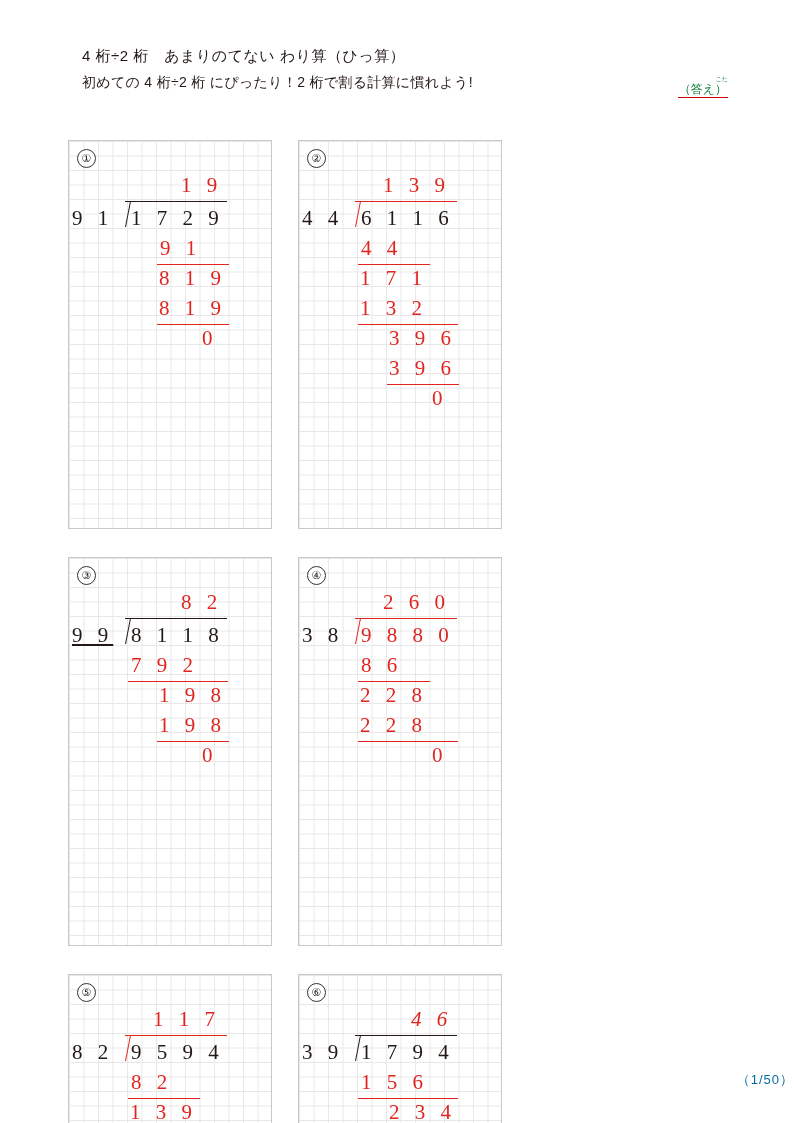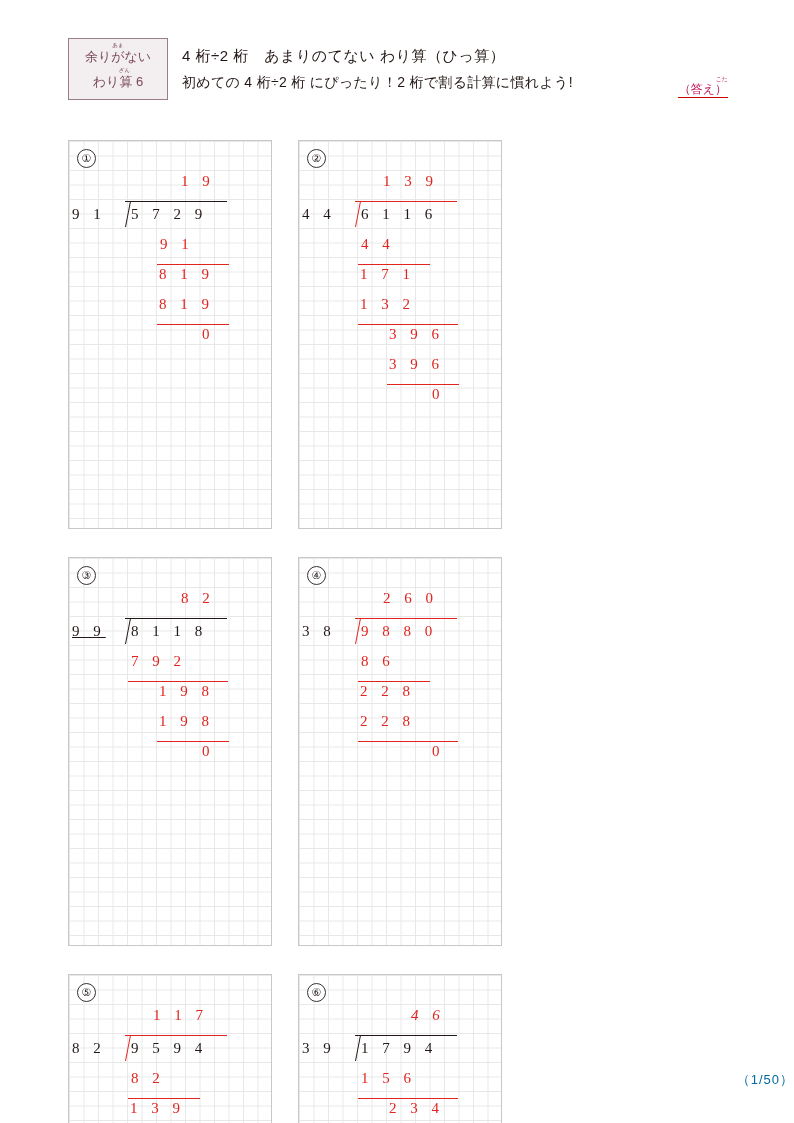--- a/index.html
+++ b/index.html
@@ -40,21 +40,21 @@
     flex-direction:column;
     justify-content:center;
     gap:8px;
     position:relative;
   }
   .title-line1 { font-size:15px; letter-spacing:0.5px; position:relative; }
   .title-line2 { font-size:14px; letter-spacing:0.3px; position:relative; }
   .answer-link {
     position:absolute;
     right:0; bottom:2px;
-    color:#be185d;
+    color:#15803d;
     font-size:12px;
     text-align:right;
     line-height:1.1;
     margin-top:47px;
   }
   .answer-link .rt2 { font-size:6px; display:block; }
   .answer-link .paren { border-bottom:1px solid #cc0000; padding:0 1px 1px 1px; display:inline-block; }
 
   
   .grid {
@@ -86,21 +86,21 @@
     display:flex; align-items:center; justify-content:center;
     color:#231815;
     background:#fff;
   }
   
   .ld {
     position:absolute;
     left:0; top:32px;
     width:100%;
     height:330px;
-    font-size:15px;
+    font-size:21px;
     letter-spacing:5px;
   }
   .row { position:absolute; white-space:pre; font-family:"Liberation Serif", serif; }
   .black { color:#231815; }
   .red { color:#e2241f; }
   .hr-red { position:absolute; border-top:1.3px solid #e2241f; }
   .divbar { position:absolute; }
   .divbar .vert {
     position:absolute; left:0; top:0;
     width:1.4px; height:26px;
@@ -124,30 +124,20 @@
     font-size:13px;
     color:#0369a1;
     font-family:Liberation Sans, sans-serif;
     letter-spacing:1px;
   }
 </style>
 </head>
 <body>
 
 <div class="header">
-  <div class="badge">
-    <div class="ruby-wrap">
-      <span class="rb">あま</span>
-      <span>余りがない</span>
-    </div>
-    <div class="ruby-wrap" style="margin-top:6px">
-      <span class="rb" style="left:26px;right:auto">ざん</span>
-      <span>わり算 6</span>
-    </div>
-  </div>
   <div class="titles">
     <div class="title-line1">4 桁÷2 桁　あまりのてない わり算（ひっ算）</div>
     <div class="title-line2">初めての 4 桁÷2 桁 にぴったり！2 桁で割る計算に慣れよう!</div>
     <div class="answer-link">
       <span class="rt2">こた</span>
       <span class="paren">（答え）</span>
     </div>
   </div>
 </div>
 
@@ -155,21 +145,21 @@
 
   <div class="cell">
     <div class="num-circle">①</div>
     <div class="ld">
       <div class="row red" style="left:112px; top:0px;">1 9</div>
       <div class="divbar" style="left:56px; top:28px;">
         <div class="vert"></div>
           <div class="top" style="width:102px;"></div>
       </div>
       <div class="row black" style="left:3px;   top:33px;">9 1</div>
-      <div class="row black" style="left:62px;  top:33px;">5 7 2 9</div>
+      <div class="row black" style="left:62px;  top:33px;">1 7 2 9</div>
       <div class="row red" style="left:91px;  top:63px;">9 1</div>
       <div class="hr-red" style="left:88px; top:91px; width:72px;"></div>
       <div class="row red" style="left:90px;  top:93px;">8 1 9</div>
       <div class="row red" style="left:90px;  top:123px;">8 1 9</div>
       <div class="hr-red" style="left:88px; top:151px; width:72px;"></div>
       <div class="row red" style="left:133px; top:153px;">0</div>
     </div>
   </div>
 
   <div class="cell">

